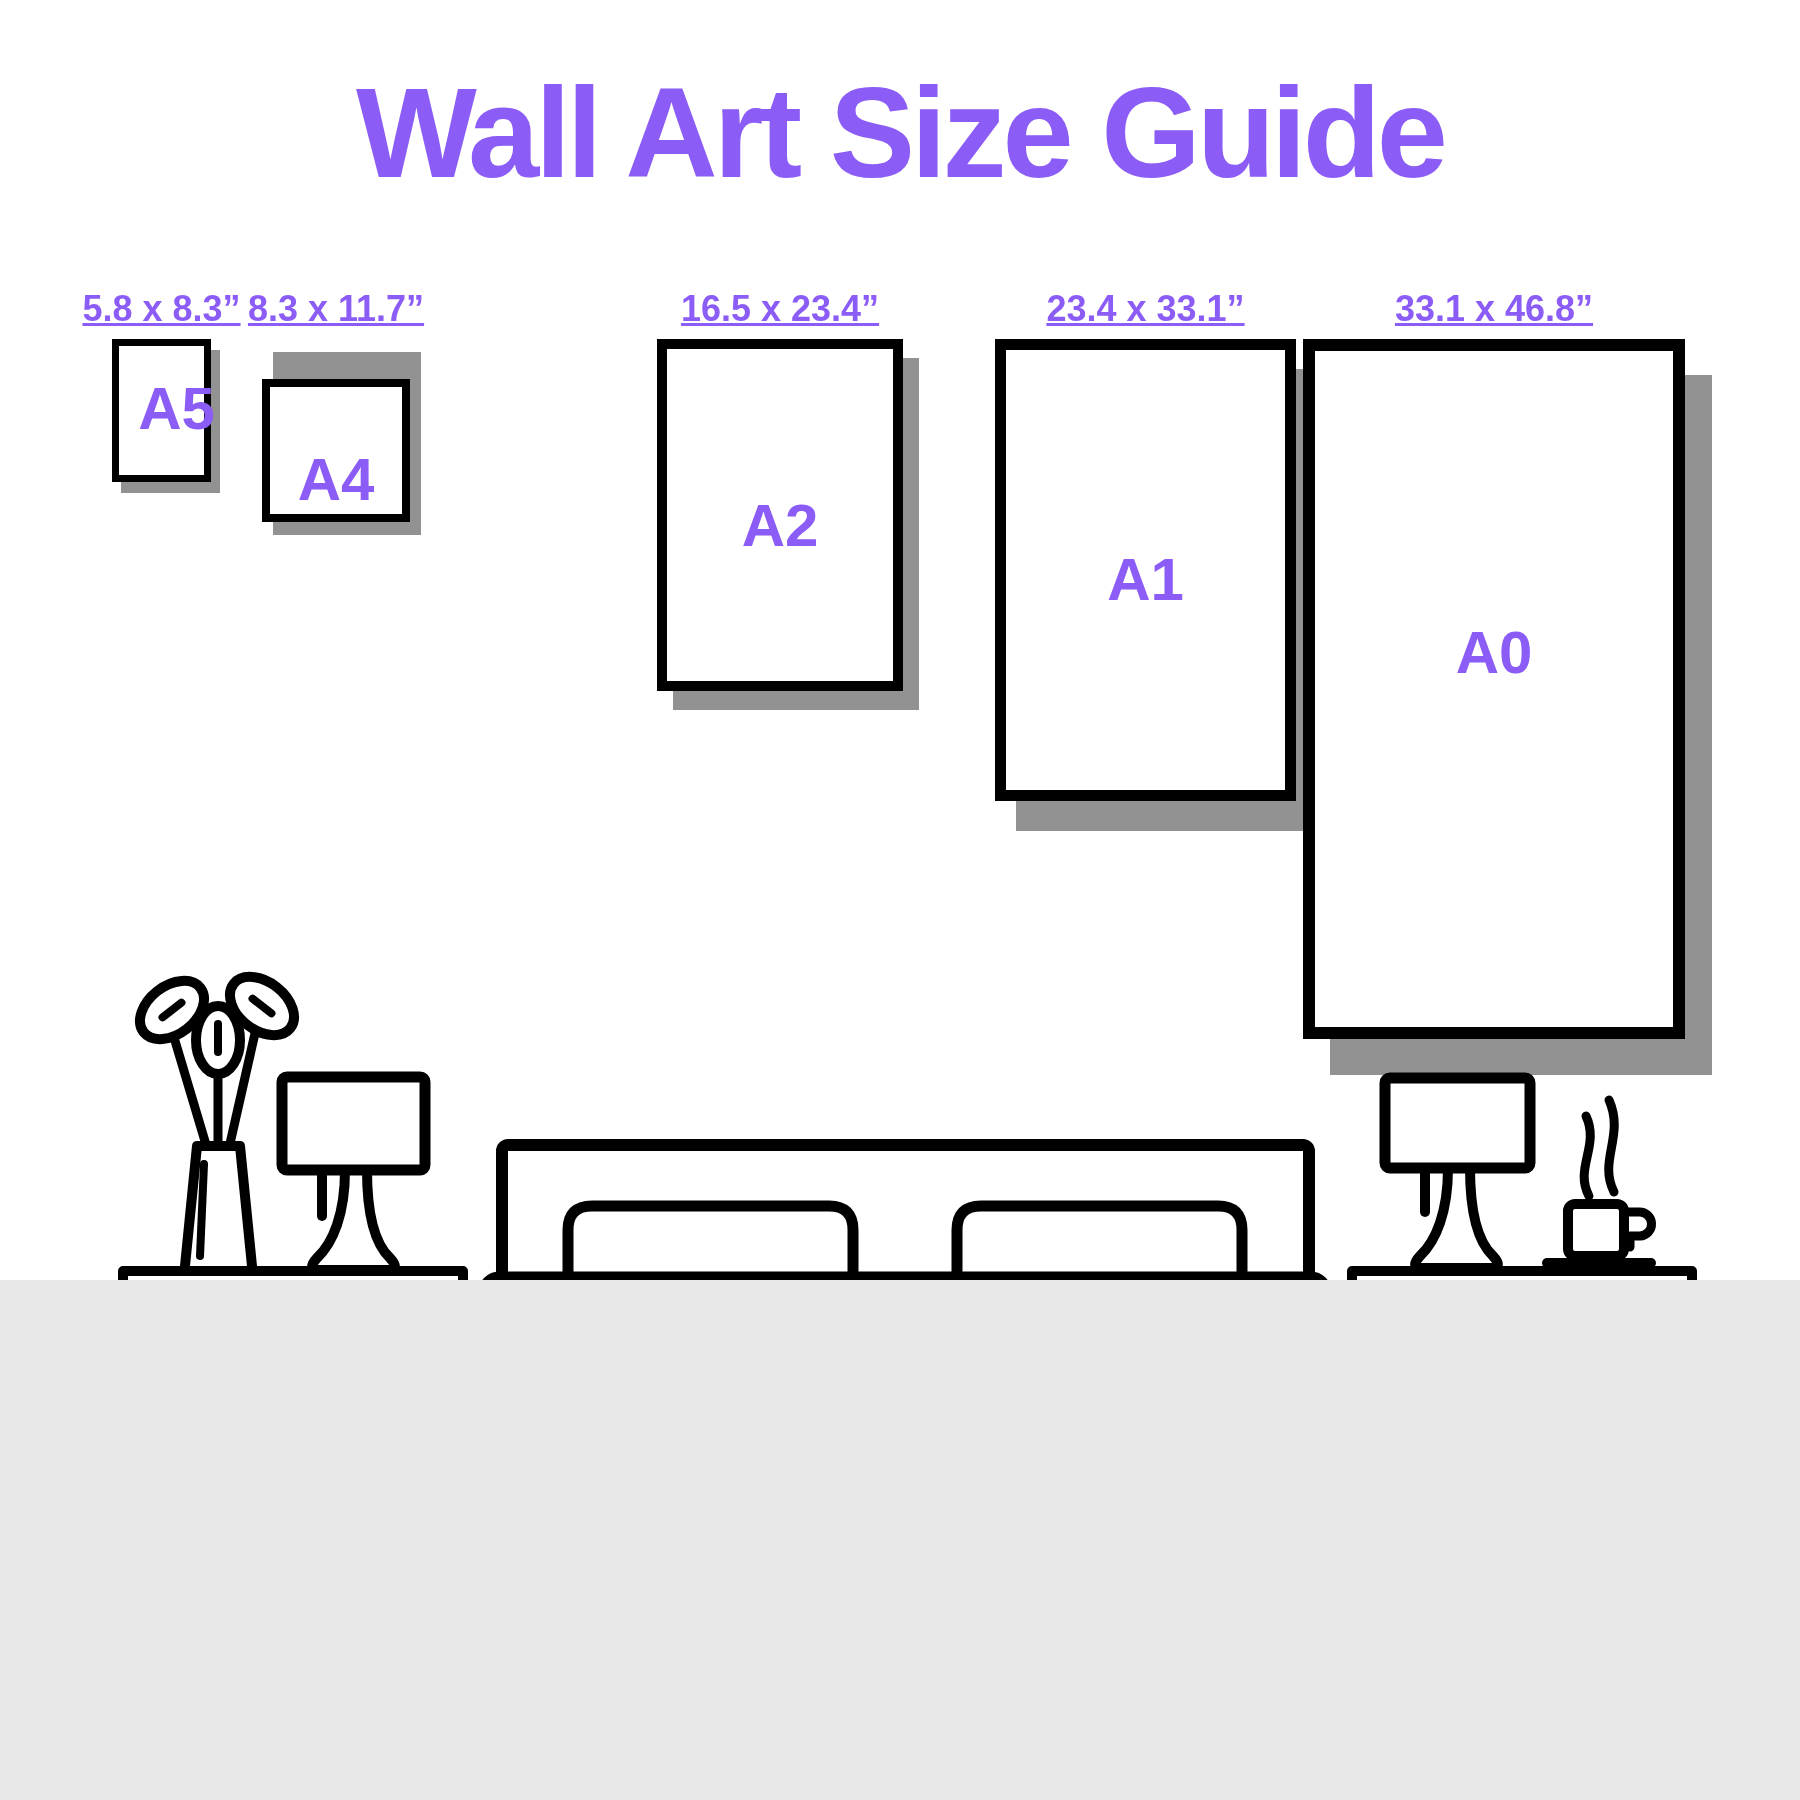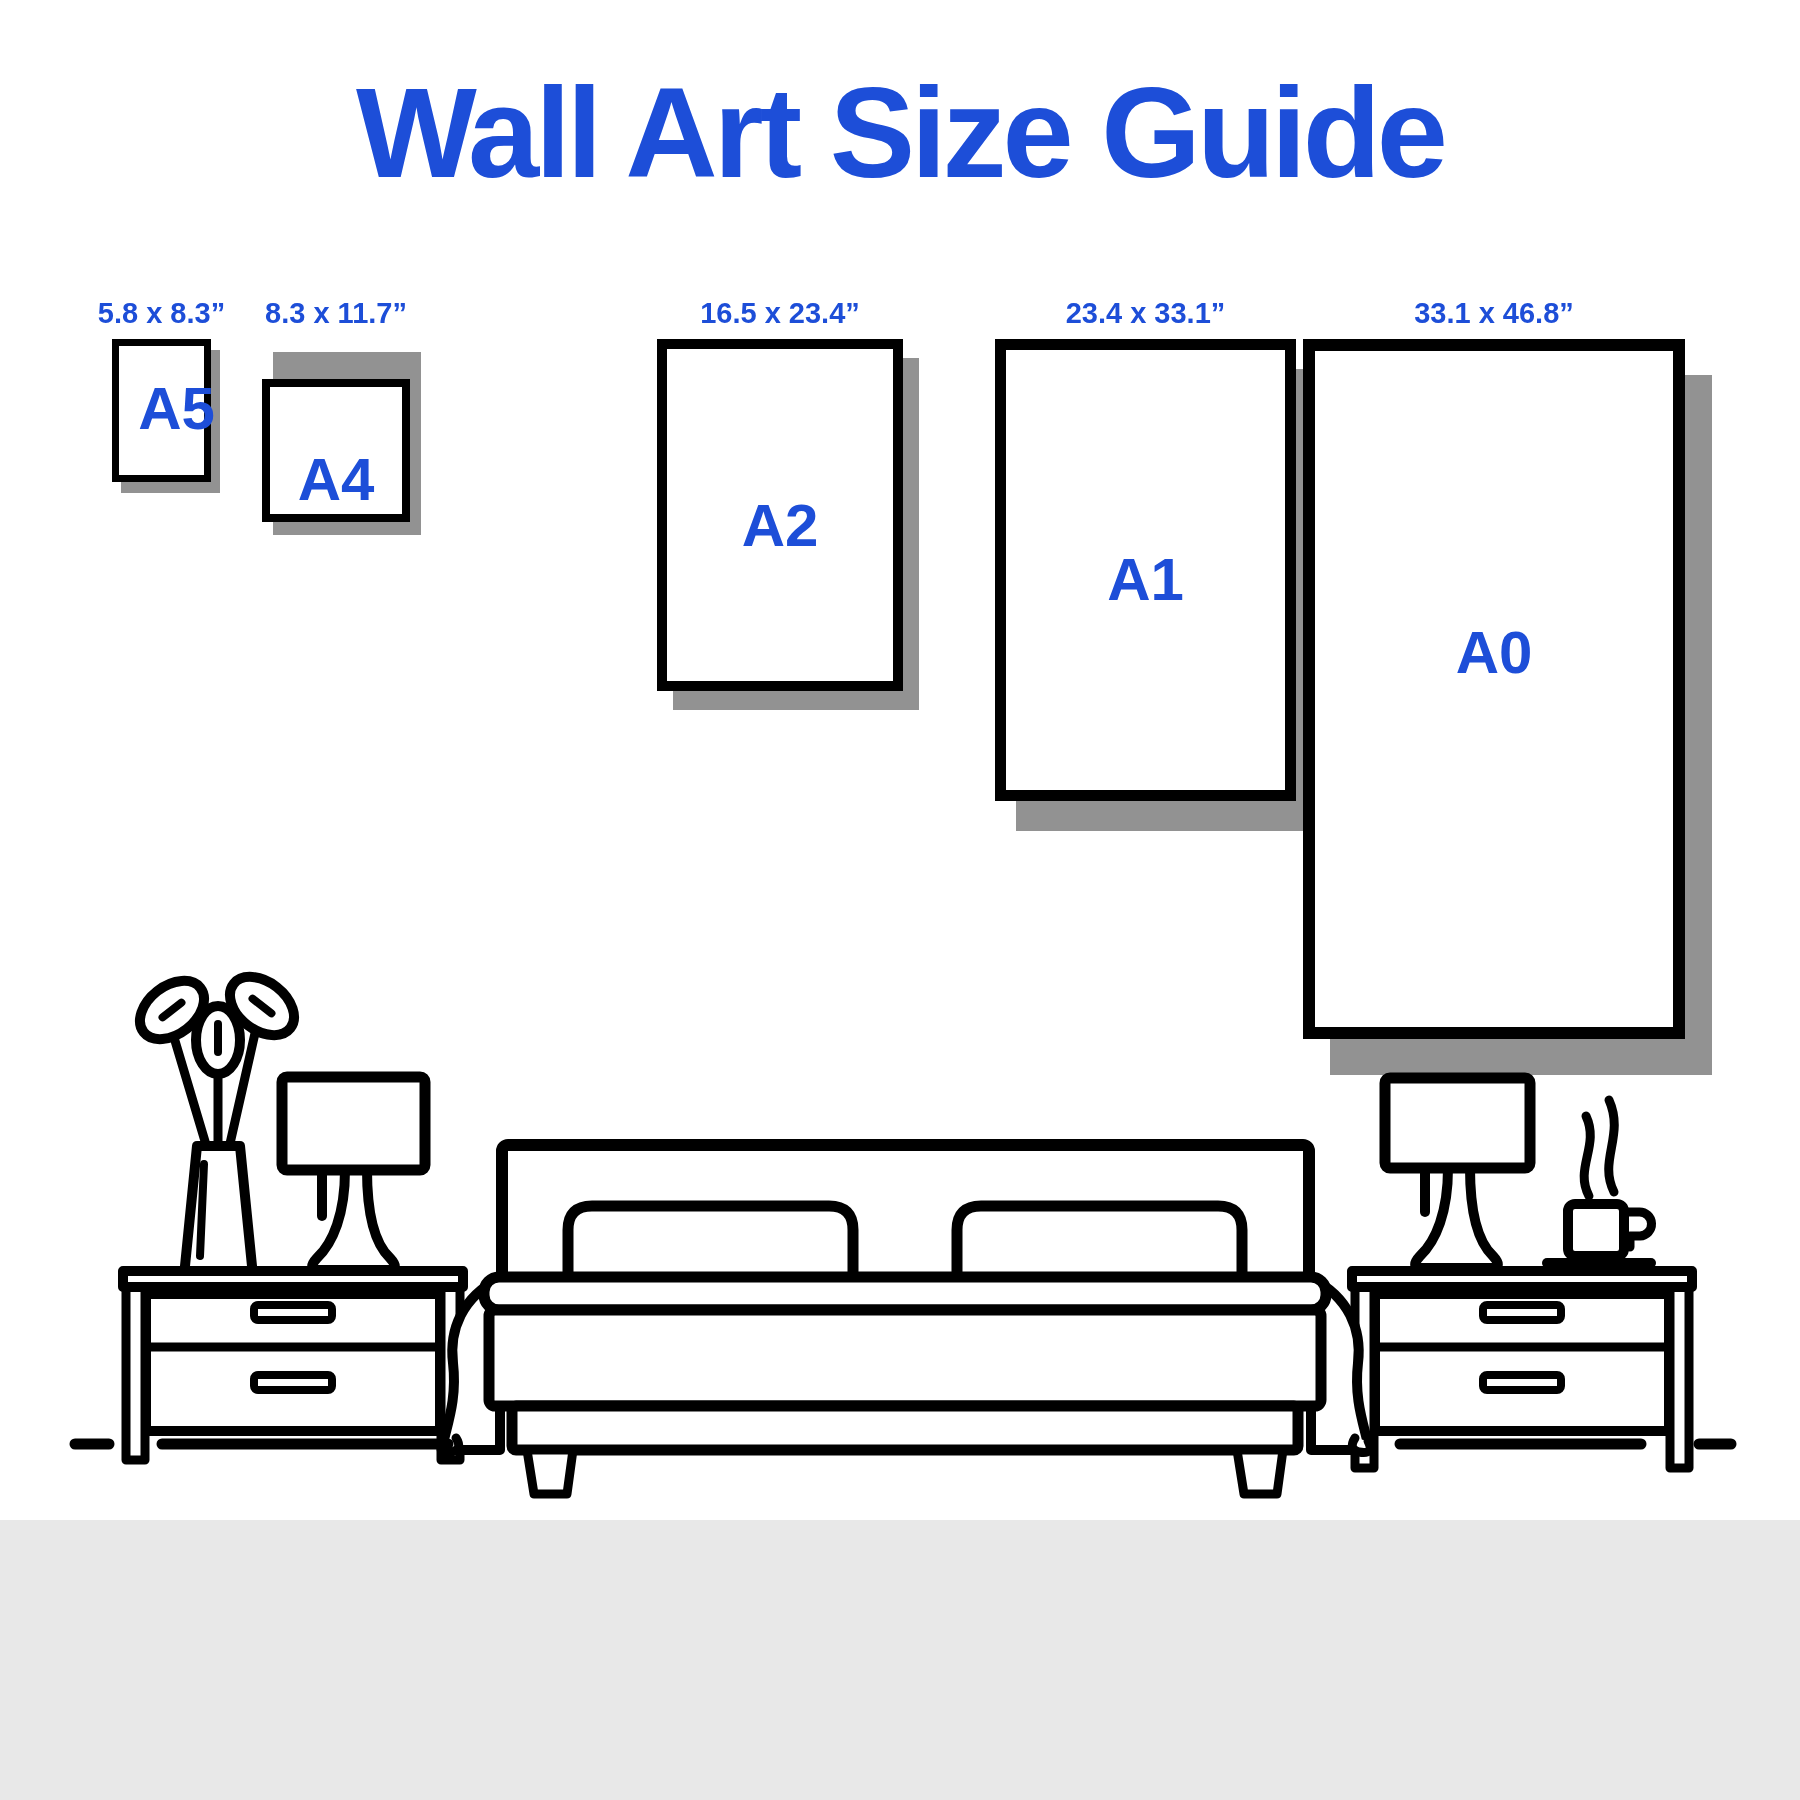--- a/index.html
+++ b/index.html
@@ -1,37 +1,37 @@
 <!DOCTYPE html>
 <html><head>
 <meta charset="utf-8">
 <style>
   html,body{margin:0;padding:0;background:#e8e8e8;}
   .canvas{
-    position:relative;width:1800px;height:1520px;background:#ffffff;
-    font-family:"Liberation Sans","DejaVu Sans",sans-serif;overflow:hidden;color:#1d4ed8;
+    position:relative;width:1800px;height:1280px;background:#ffffff;
+    font-family:"Liberation Sans","DejaVu Sans",sans-serif;overflow:hidden;color:#8b5cf6;
   }
   .page-title{
     position:absolute;top:66px;left:0;width:1800px;text-align:center;
     font-size:128px;font-weight:bold;letter-spacing:-4px;line-height:1.05;
   }
   .frames-layer{position:absolute;inset:0;}
   .frame-wrap{position:absolute;}
   .frame-shadow{position:absolute;inset:0;}
   .frame-paper{
     position:absolute;inset:0;background:#fff;border-style:solid;border-color:#000;
     box-sizing:border-box;
   }
   .size-label{
     position:absolute;left:50%;transform:translate(-50%,-50%);
     font-size:60px;font-weight:bold;letter-spacing:0px;white-space:nowrap;
   }
   .dim-label{
     position:absolute;bottom:calc(100% + 9px);left:50%;transform:translateX(-50%);
-    font-size:29px;font-weight:bold;white-space:nowrap;letter-spacing:0px;
+    font-size:36px;font-weight:bold;white-space:nowrap;letter-spacing:0px;text-decoration:underline;
   }
   .scene-svg{position:absolute;left:0;top:960px;width:1800px;height:550px;}
   .logo-svg{position:absolute;left:20px;top:1556px;width:200px;height:240px;}
   .website{
     position:absolute;left:980px;top:1680px;width:800px;text-align:center;
     font-size:78px;font-weight:bold;letter-spacing:-2px;
   }
   .badge-arc-text{font-size:23px;font-weight:bold;letter-spacing:1.5px;fill:#000;}
 </style>
 </head>

